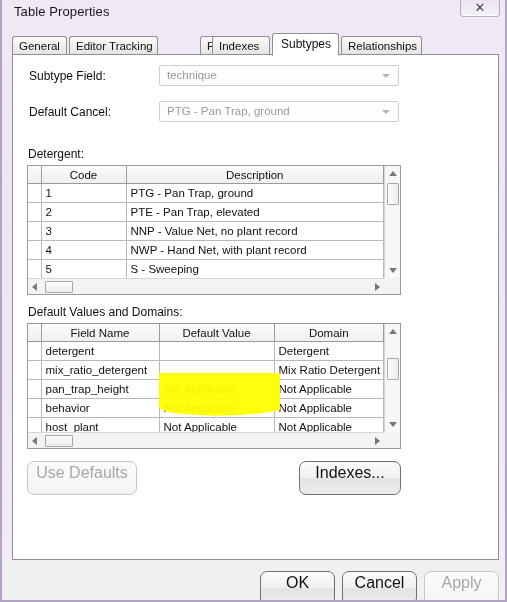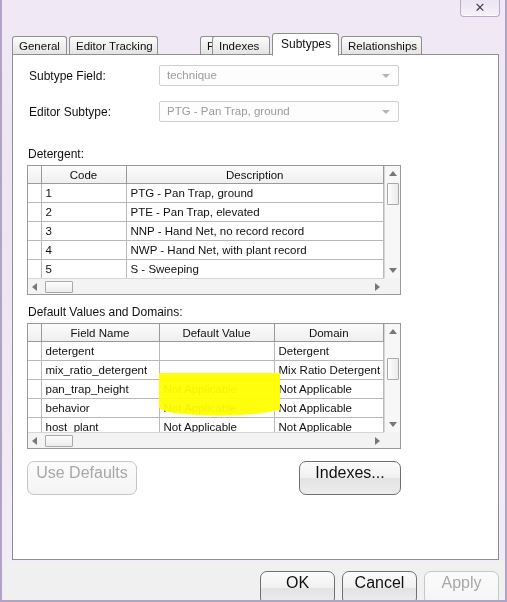--- a/index.html
+++ b/index.html
@@ -306,20 +306,21 @@
     height: 38px;
     background: #f0f0f0;
   }
 </style>
 </head>
 <body>
 
 <div id="window">
 
   <div id="titlebar">
+    <div id="title-text">Table Properties</div>
     <div id="close-button">
       <div class="x-glyph">✕</div>
     </div>
   </div>
 
   <div id="tabstrip">
     <div class="tab" style="left:0px;   width:55px;">General</div>
     <div class="tab" style="left:57px;  width:89px;">Editor Tracking</div>
     <div class="tab" style="left:160px; width:32px;margin-left:28px;">Fields</div>
     <div class="tab" style="left:200px; width:58px;">Indexes</div>
@@ -328,21 +329,21 @@
   </div>
 
   <div id="panel">
 
     <div class="form-label" style="left:16px; top:14px;">Subtype Field:</div>
     <div class="combo" style="left:146px; top:10px; width:240px;">
       <div class="combo-value">technique</div>
       <div class="combo-arrow"></div>
     </div>
 
-    <div class="form-label" style="left:16px; top:50px;">Editor Subtype:</div>
+    <div class="form-label" style="left:16px; top:50px;">Default Cancel:</div>
     <div class="combo" style="left:146px; top:46px; width:240px;">
       <div class="combo-value">PTG - Pan Trap, ground</div>
       <div class="combo-arrow"></div>
     </div>
 
     <div class="section-caption" style="left:15px; top:92px;">Detergent:</div>
 
     <div class="grid-frame" style="left:14px; top:110px; width:374px; height:130px;">
       <div class="grid-clip">
         <table class="grid">
@@ -365,21 +366,21 @@
               <td>PTG - Pan Trap, ground</td>
             </tr>
             <tr>
               <td class="gutter"></td>
               <td>2</td>
               <td>PTE - Pan Trap, elevated</td>
             </tr>
             <tr>
               <td class="gutter"></td>
               <td>3</td>
-              <td>NNP - Hand Net, no record record</td>
+              <td>NNP - Value Net, no plant record</td>
             </tr>
             <tr>
               <td class="gutter"></td>
               <td>4</td>
               <td>NWP - Hand Net, with plant record</td>
             </tr>
             <tr>
               <td class="gutter"></td>
               <td>5</td>
               <td>S - Sweeping</td>

